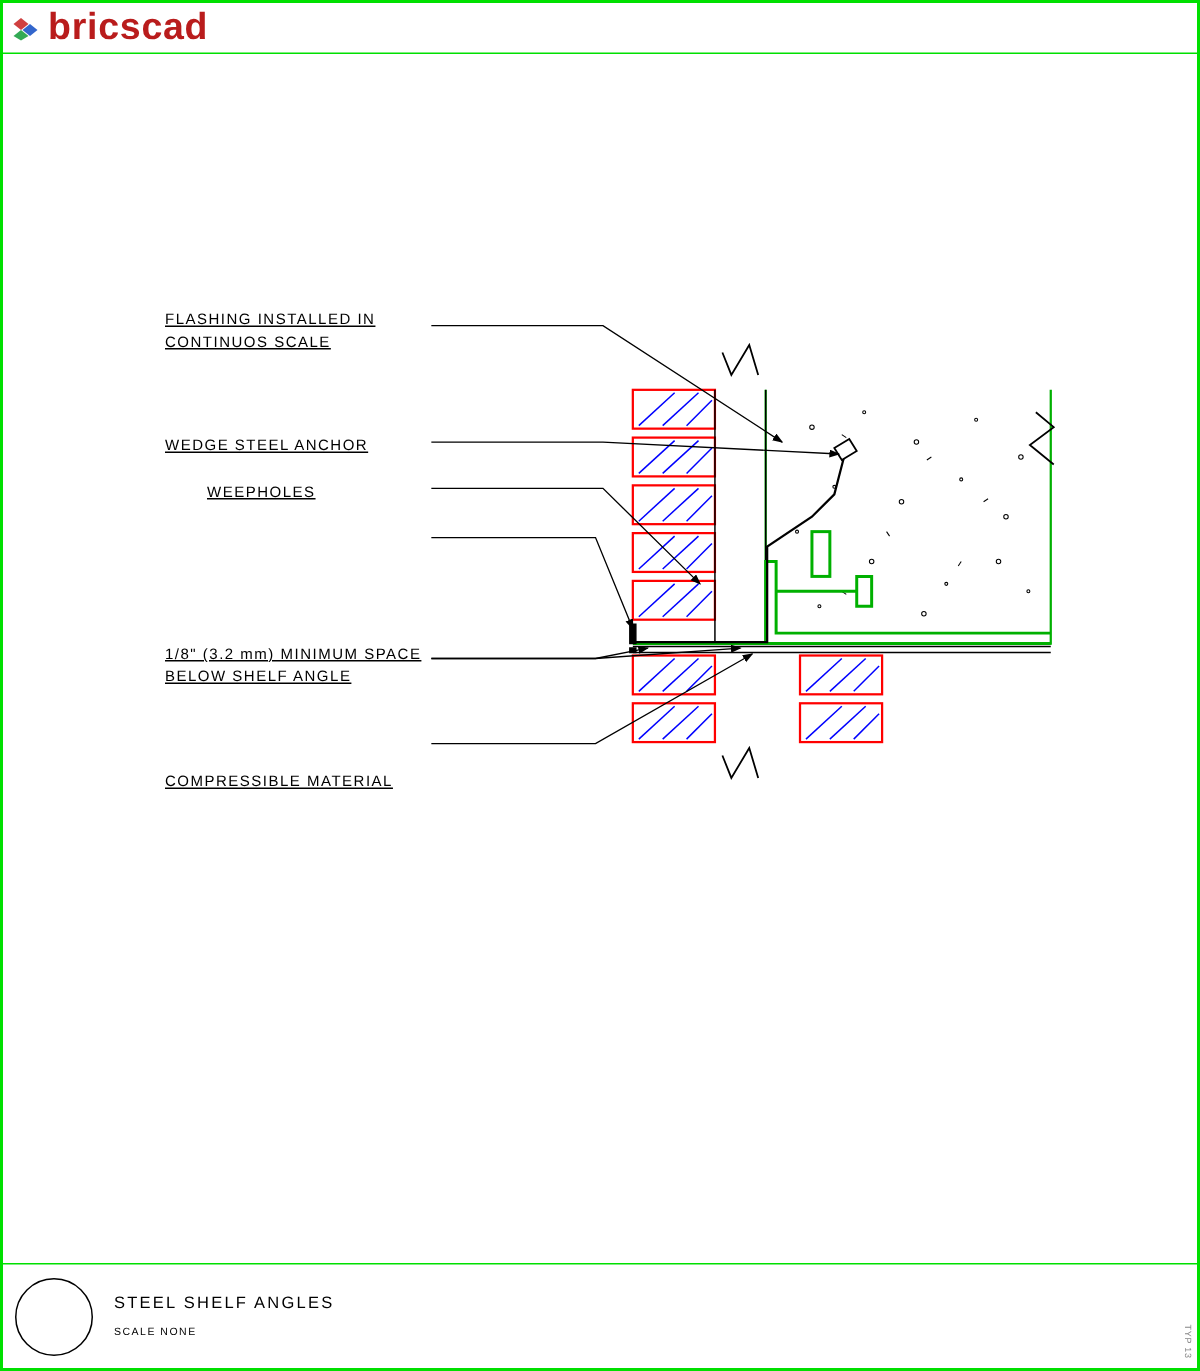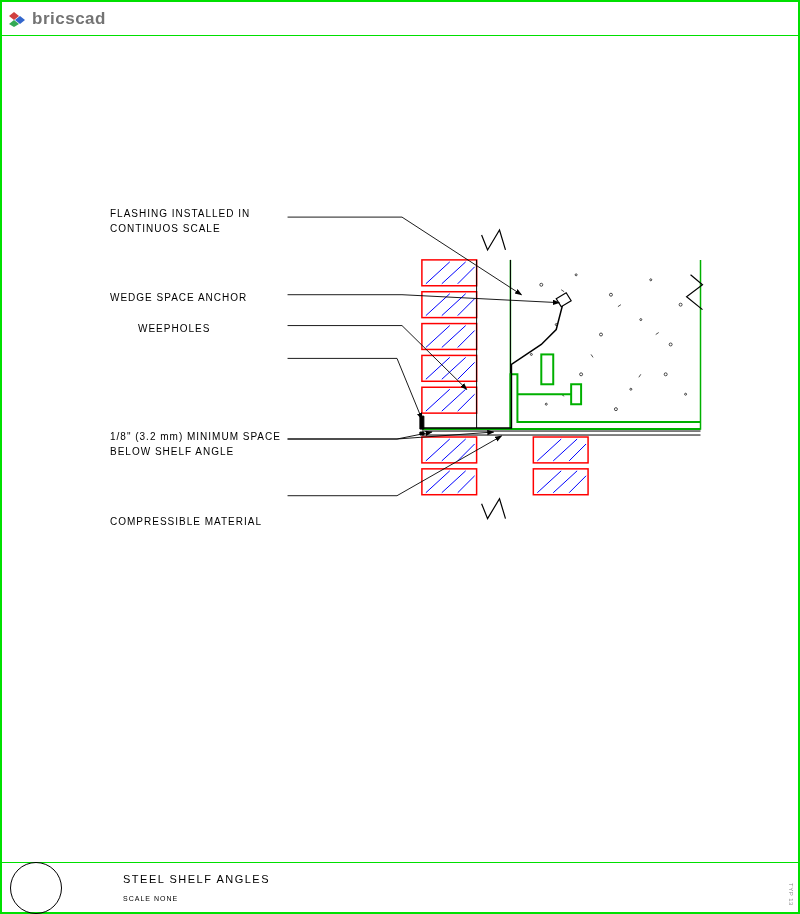--- a/index.html
+++ b/index.html
@@ -17,23 +17,23 @@
     display: flex; align-items: center;
     padding-left: 6px;
   }
   .logo-icon {
     display: inline-block;
     width: 18px; height: 18px;
     margin-right: 6px;
     position: relative;
   }
   .brand-text {
-    font-size: 17px;
+    font-size: 25px;
     font-weight: bold;
-    color: #737373;
+    color: #b91c1c;
     letter-spacing: 0.5px;
   }
   .drawing-area {
     position: absolute;
     top: 34px; left: 0; right: 0; bottom: 70px;
   }
   .drawing-svg {
     position: absolute;
     top: 0; left: 0;
     width: 100%; height: 100%;
@@ -43,29 +43,29 @@
     top: 0; left: 0; width: 100%; height: 100%;
     pointer-events: none;
   }
   .label {
     position: absolute;
     font-size: 10px;
     letter-spacing: 1px;
     color: #000;
     line-height: 1.5;
     text-align: left;
+    text-decoration: underline;
   }
   .title-block {
     position: absolute;
     left: 0; right: 0; bottom: 0;
-    height: 50px;
+    height: 70px;
     border-top: 1px solid #00e000;
     display: flex;
     align-items: center;
-    gap: 47px;
   }
   .title-circle {
     width: 52px; height: 52px;
     border: 1.5px solid #000;
     border-radius: 50%;
     margin-left: 8px;
     flex: 0 0 52px;
   }
   .title-texts {
     margin-left: 14px;
@@ -237,21 +237,21 @@
         <path d="M 285 462 L 395 462 L 500 402"></path>
       </g>
     </svg>
 
     <div class="labels">
       <div class="label" style="top:170px; left:108px;">
         <span>FLASHING INSTALLED IN</span><br>
         <span>CONTINUOS SCALE</span>
       </div>
       <div class="label" style="top:254px; left:108px;">
-        <span>WEDGE SPACE ANCHOR</span>
+        <span>WEDGE STEEL ANCHOR</span>
       </div>
       <div class="label" style="top:285px; left:108px;margin-left:28px;">
         <span>WEEPHOLES</span>
       </div>
       <div class="label" style="top:393px; left:108px;">
         <span>1/8" (3.2 mm) MINIMUM SPACE</span><br>
         <span>BELOW SHELF ANGLE</span>
       </div>
       <div class="label" style="top:456px; left:108px;margin-top:22px;">
         <span>COMPRESSIBLE MATERIAL</span>

